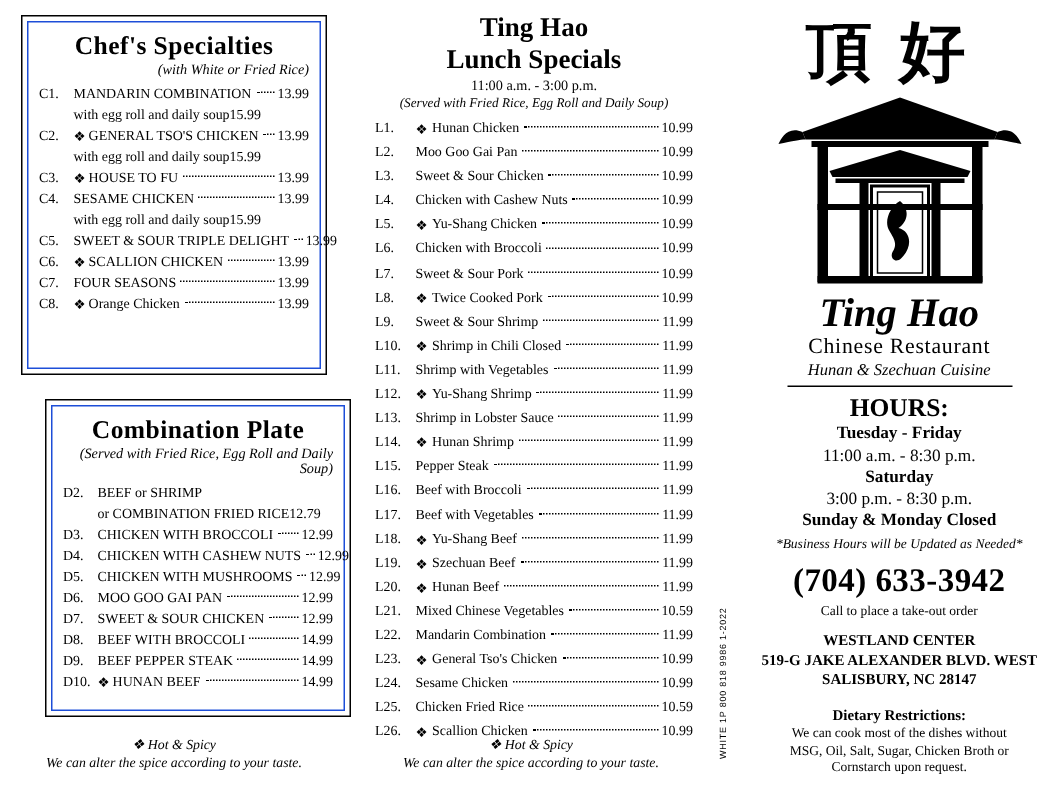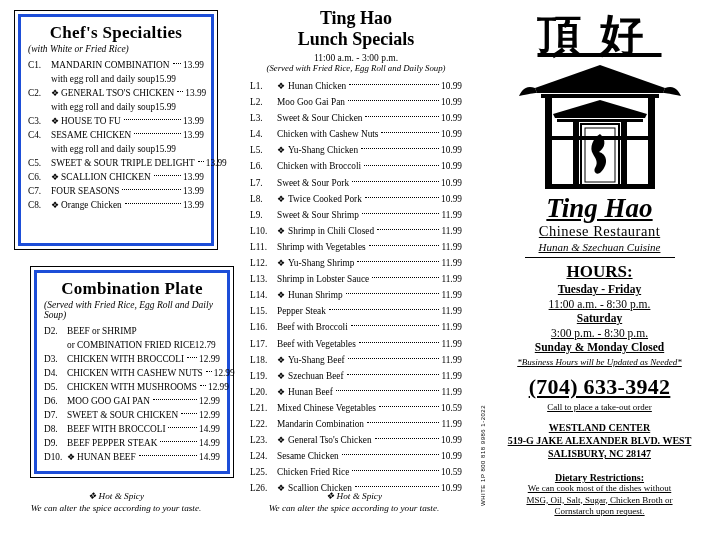--- a/index.html
+++ b/index.html
@@ -13,36 +13,36 @@
   }
   .page{position:relative;width:707px;height:538px;}
 
   
   .box{
     border:1.5px solid #000;
     position:absolute;
     box-sizing:border-box;
   }
   .box-inner{
-    border:3px solid #1d4ed8;
+    border:1px solid #1d4ed8;
     margin:3px;
     height:calc(100% - 6px);
     box-sizing:border-box;
     padding:4px 7px 4px 7px;
   }
   .sec-title{
     text-align:center;
     font-weight:bold;
     font-size:17px;
     letter-spacing:.3px;
     margin:2px 0 0 0;
     font-family:"Liberation Serif", serif;
   }
   .sec-sub{
-    text-align:left;
+    text-align:right;
     font-size:9.5px;
     font-style:italic;
     margin:1px 0 4px 0;
   }
   .row{
     display:flex;
     align-items:center;
     font-size:9.3px;
     line-height:14px;
     white-space:nowrap;
@@ -96,21 +96,21 @@
     position:absolute;
     left:480px;top:405px;
     font-size:6px;
     letter-spacing:.5px;
     writing-mode:vertical-rl;
     transform:rotate(180deg);
     font-family:"Liberation Sans", sans-serif;
   }
 
   
-  #right{position:absolute;left:492px;top:0;width:215px;height:538px;text-align:center;text-decoration:underline;}
+  #right{position:absolute;left:492px;top:0;width:215px;height:538px;text-align:center;}
   .cjk{
     font-family:"DejaVu Sans", sans-serif;
     font-size:44px;font-weight:bold;letter-spacing:18px;
     margin-top:12px;line-height:46px;
   }
   .gate{margin:4px auto 0 auto;width:170px;height:128px;position:relative;}
   .name{
     font-size:27px;font-weight:bold;font-style:italic;
     margin-top:4px;line-height:28px;
     font-family:"Liberation Serif", serif;

